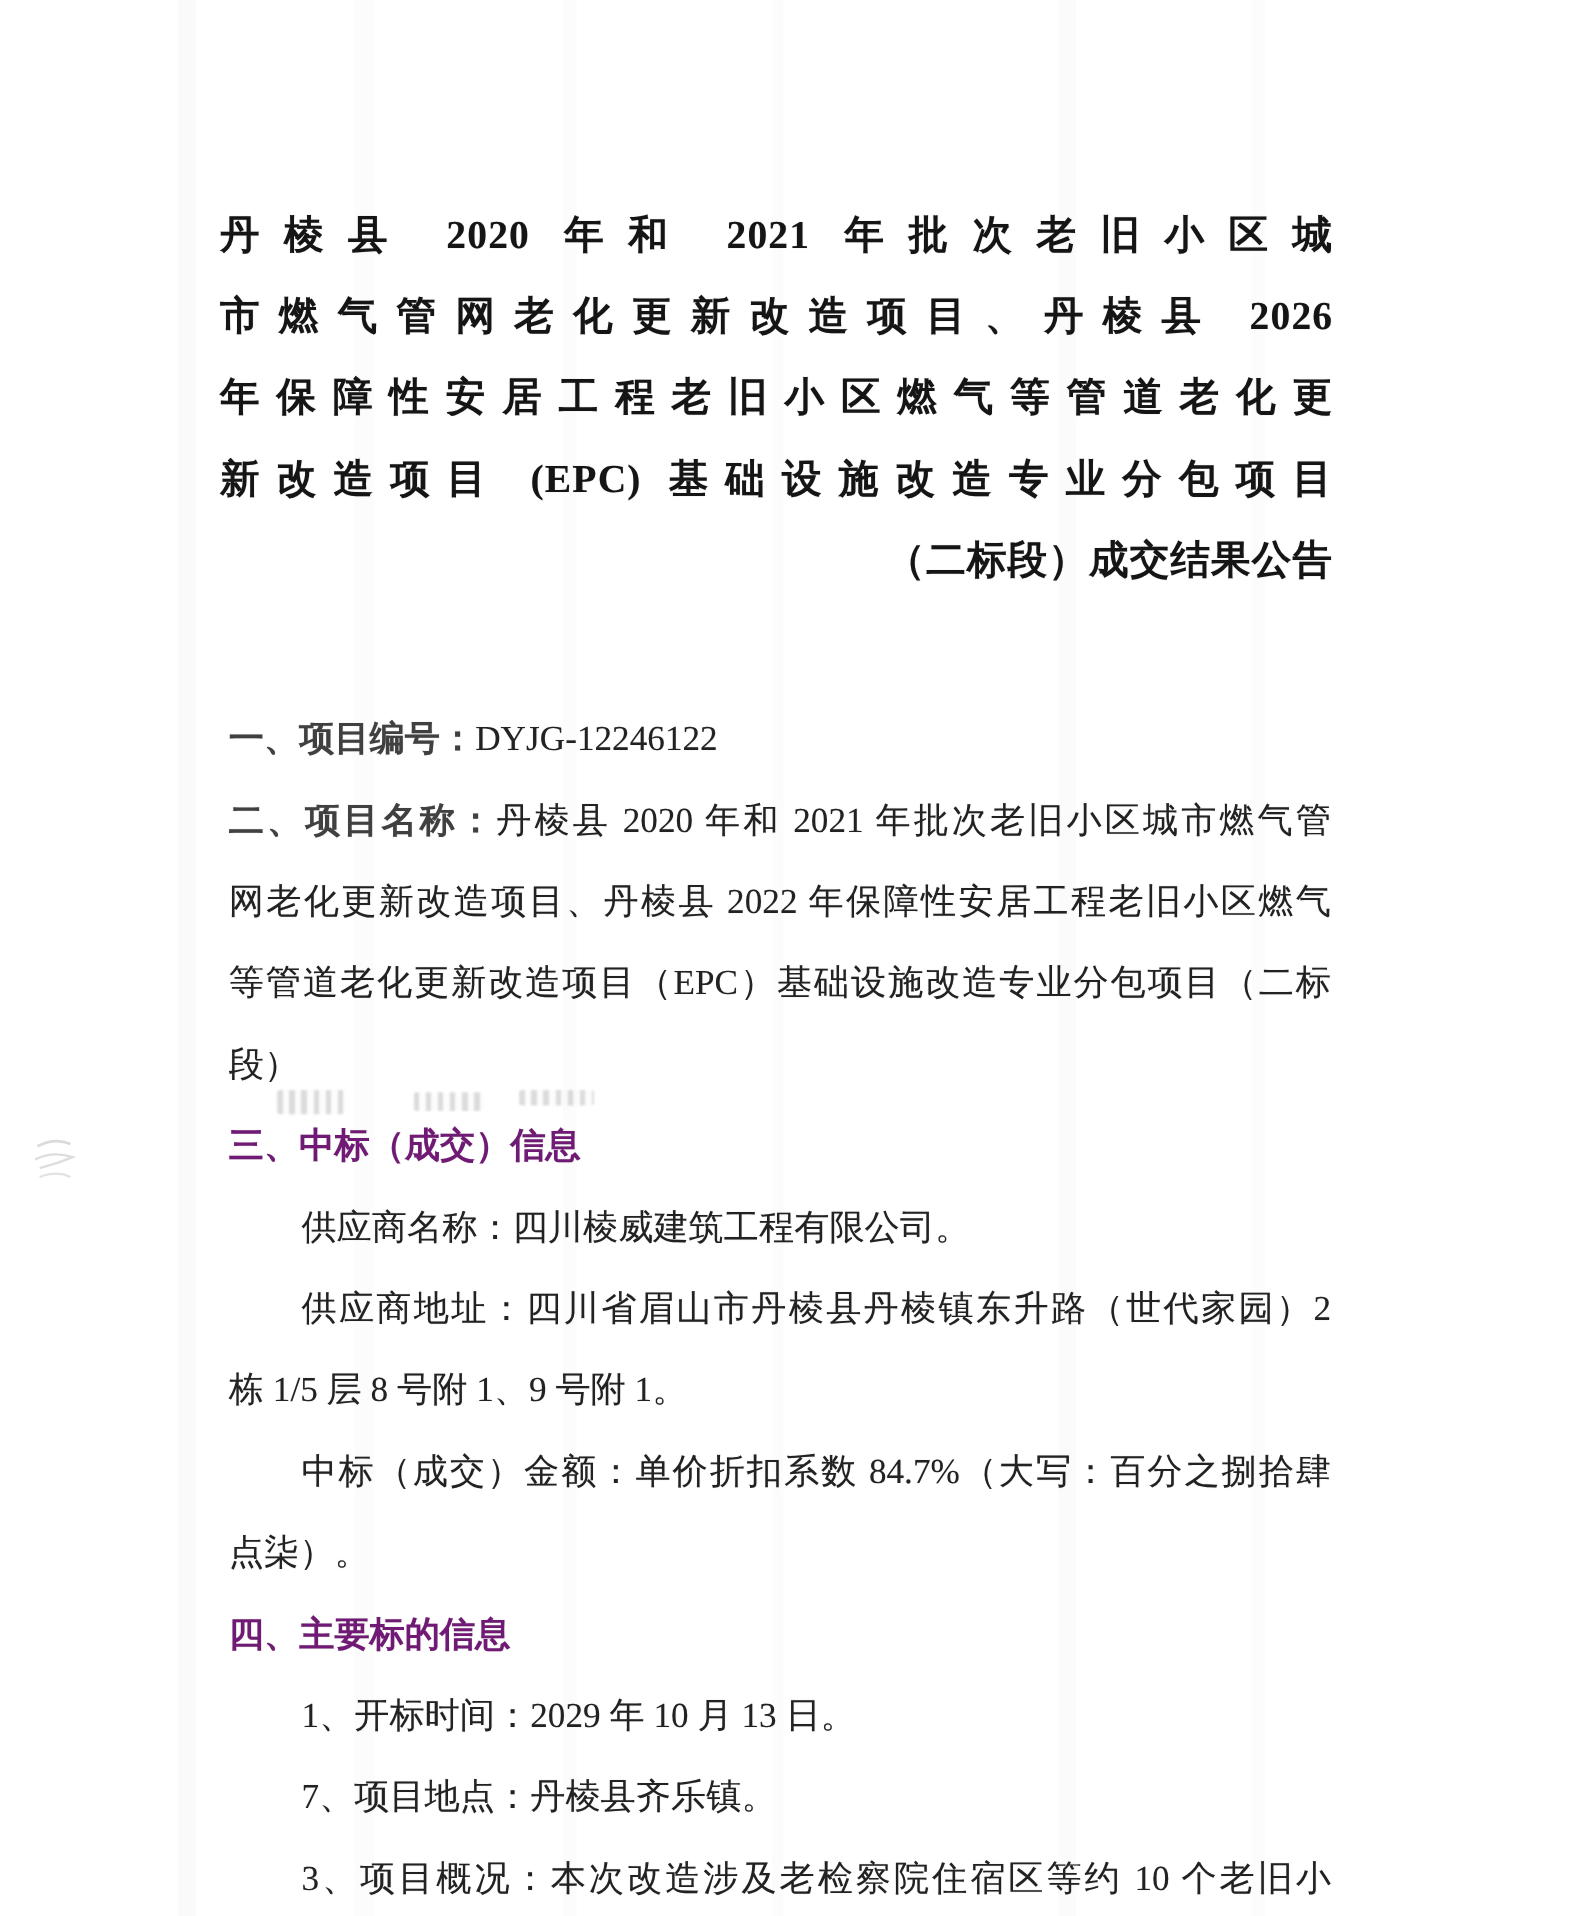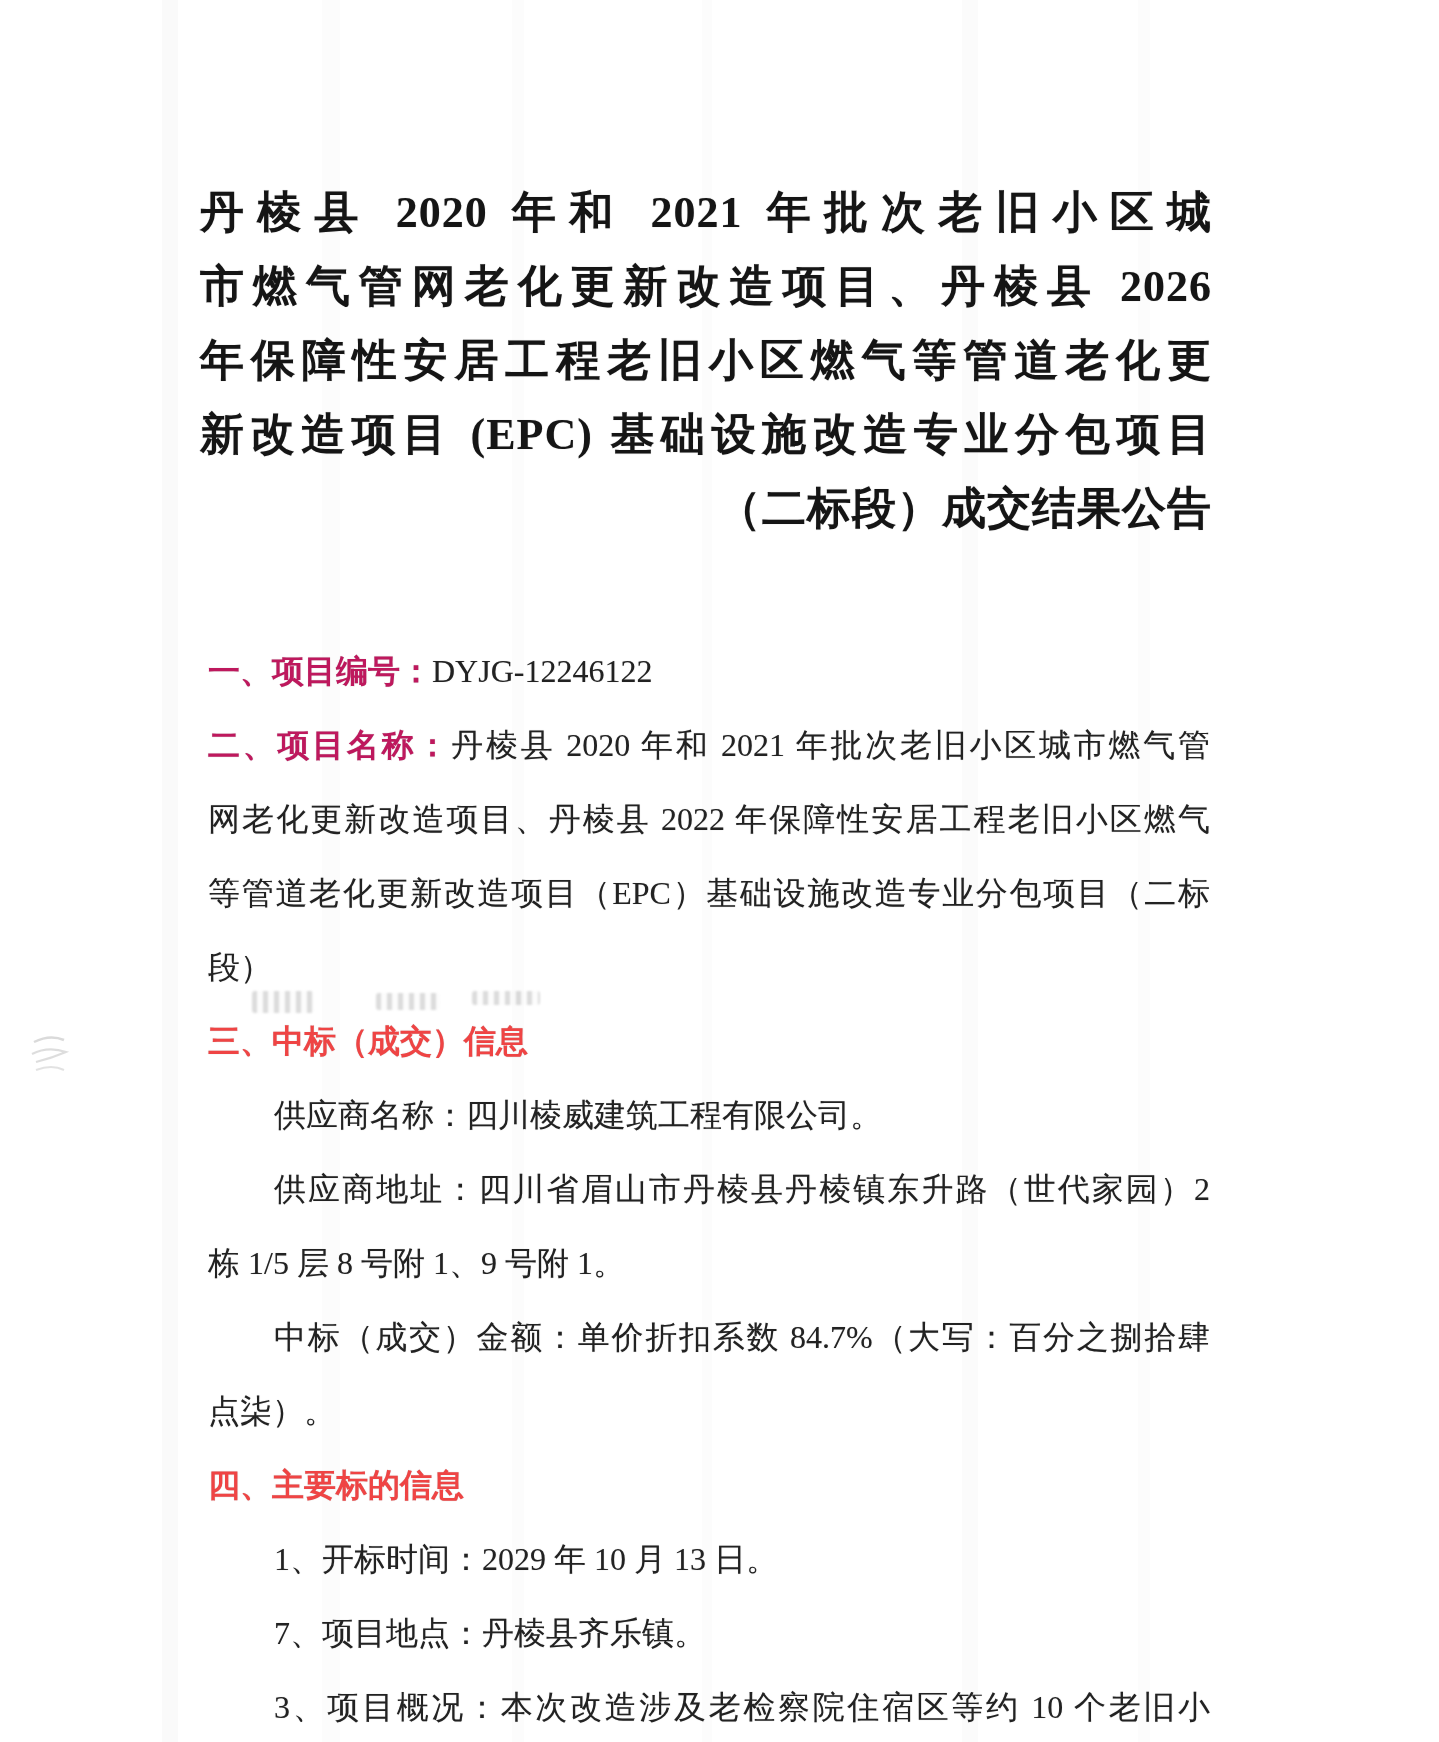--- a/index.html
+++ b/index.html
@@ -60,21 +60,21 @@
     pointer-events: none;
   }
 
   .title-block {
     position: absolute;
     left: 200px;
     top: 176px;
     width: 1012px;
     font-family: "Liberation Serif", "DejaVu Serif", serif;
     font-weight: 700;
-    font-size: 44px;
+    font-size: 36px;
     line-height: 74px;
     letter-spacing: 1px;
     color: #151515;
     text-shadow: 0 0 1px rgba(30,30,30,0.30);
   }
   .title-line { white-space: pre; }
   .title-line.jl {
     white-space: normal;
     text-align: justify;
     text-align-last: justify;
@@ -96,26 +96,26 @@
   }
   .line { min-height: 74px; }
   .line.jl {
     text-align: justify;
     text-align-last: justify;
   }
   .line.ind { text-indent: 66px; }
   .lbl {
     font-family: "Liberation Sans", "DejaVu Sans", sans-serif;
     font-weight: 700;
-    color: #be185d;
+    color: #404040;
   }
   .heading {
     font-family: "Liberation Sans", "DejaVu Sans", sans-serif;
     font-weight: 700;
-    color: #ef4444;
+    color: #701a75;
   }
 </style>
 </head>
 <body>
 
 <div class="page">
 
   <div class="streak s1"></div>
   <div class="streak s2"></div>
   <div class="streak s3"></div>

